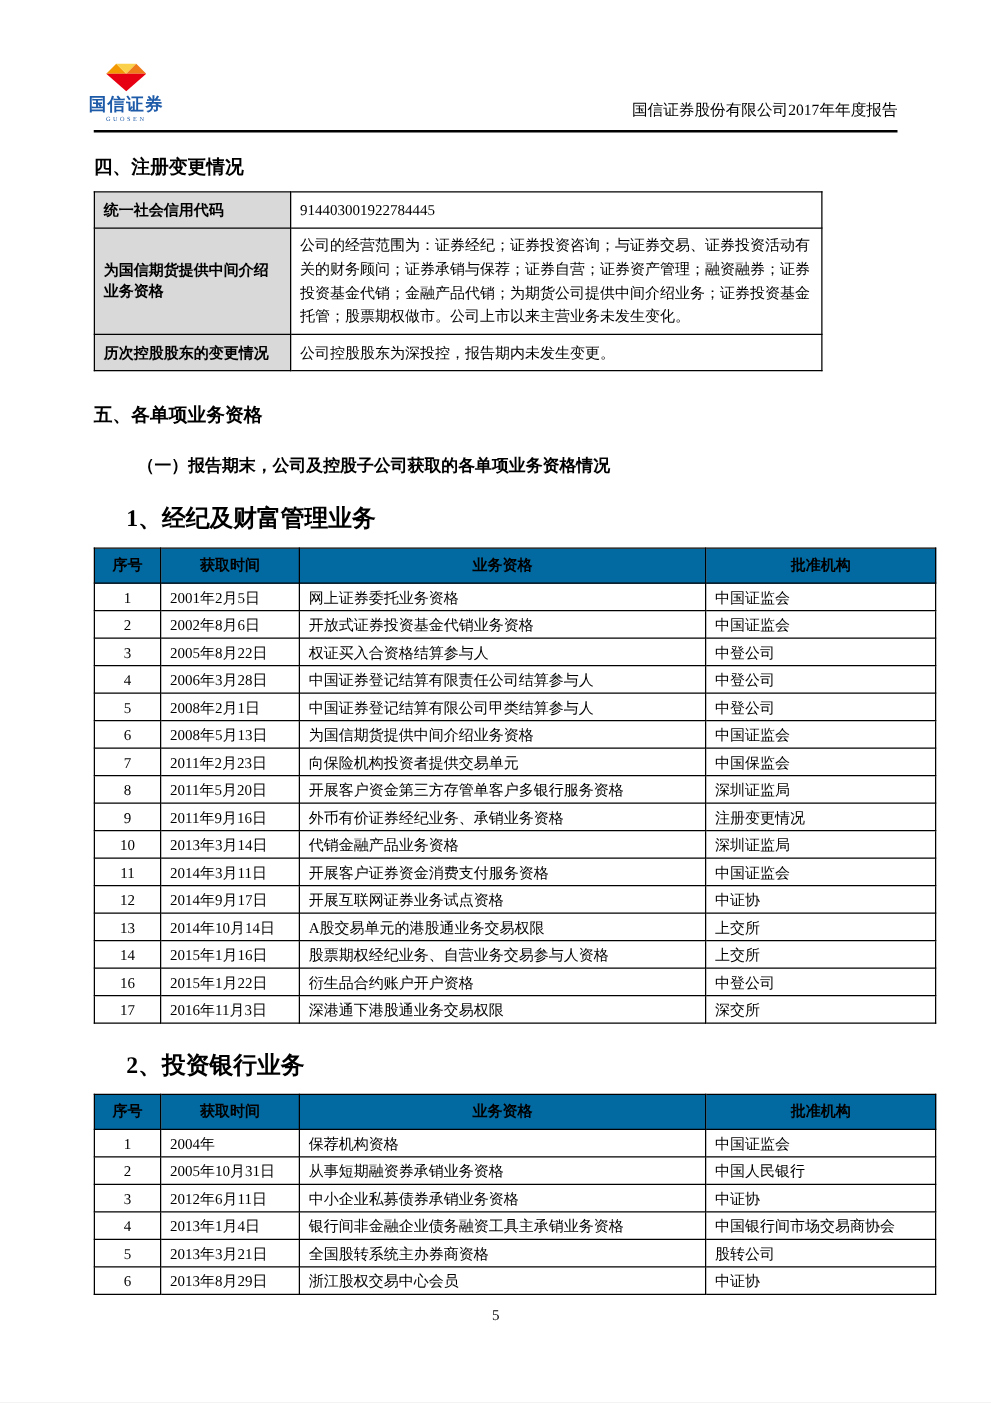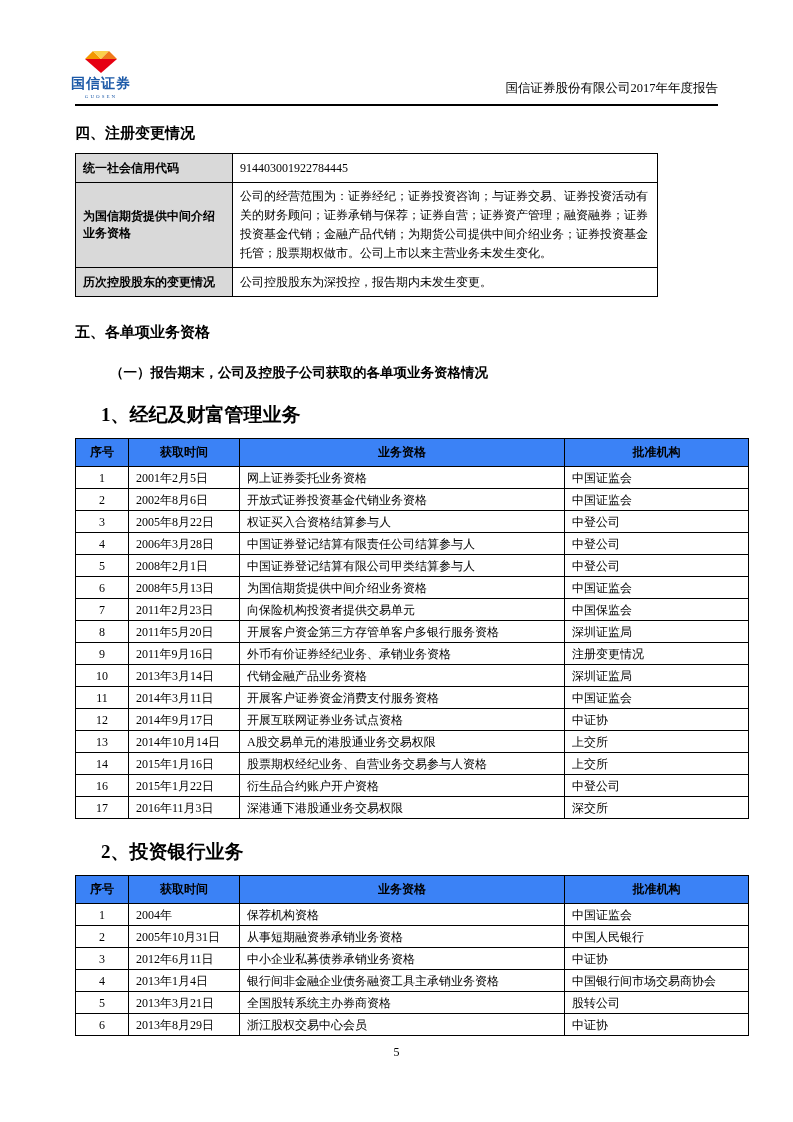--- a/index.html
+++ b/index.html
@@ -43,21 +43,21 @@
   .info-table td.label {
     width: 142px;
     background: #d9d9d9;
     font-weight: bold;
     line-height: 17px;
   }
   .info-table td.value { line-height: 19px; }
   .info-table tr.short td { height: 20px; }
 
   .qual-table th {
-    background: #3b82f6;
+    background: #0369a1;
     font-weight: bold;
     text-align: center;
     padding: 5px 4px;
   }
   .qual-table td { padding: 3.5px 7px; line-height: 14px; }
   .qual-table th:nth-child(1), .qual-table td:nth-child(1) { width: 44px; text-align: center; }
   .qual-table th:nth-child(2), .qual-table td:nth-child(2) { width: 102px; }
   .qual-table th:nth-child(3), .qual-table td:nth-child(3) { width: 316px; text-align: center; }
   .qual-table th:nth-child(4), .qual-table td:nth-child(4) { width: 175px; }
   .qual-table td:nth-child(2), .qual-table td:nth-child(3), .qual-table td:nth-child(4) { text-align: left; }

